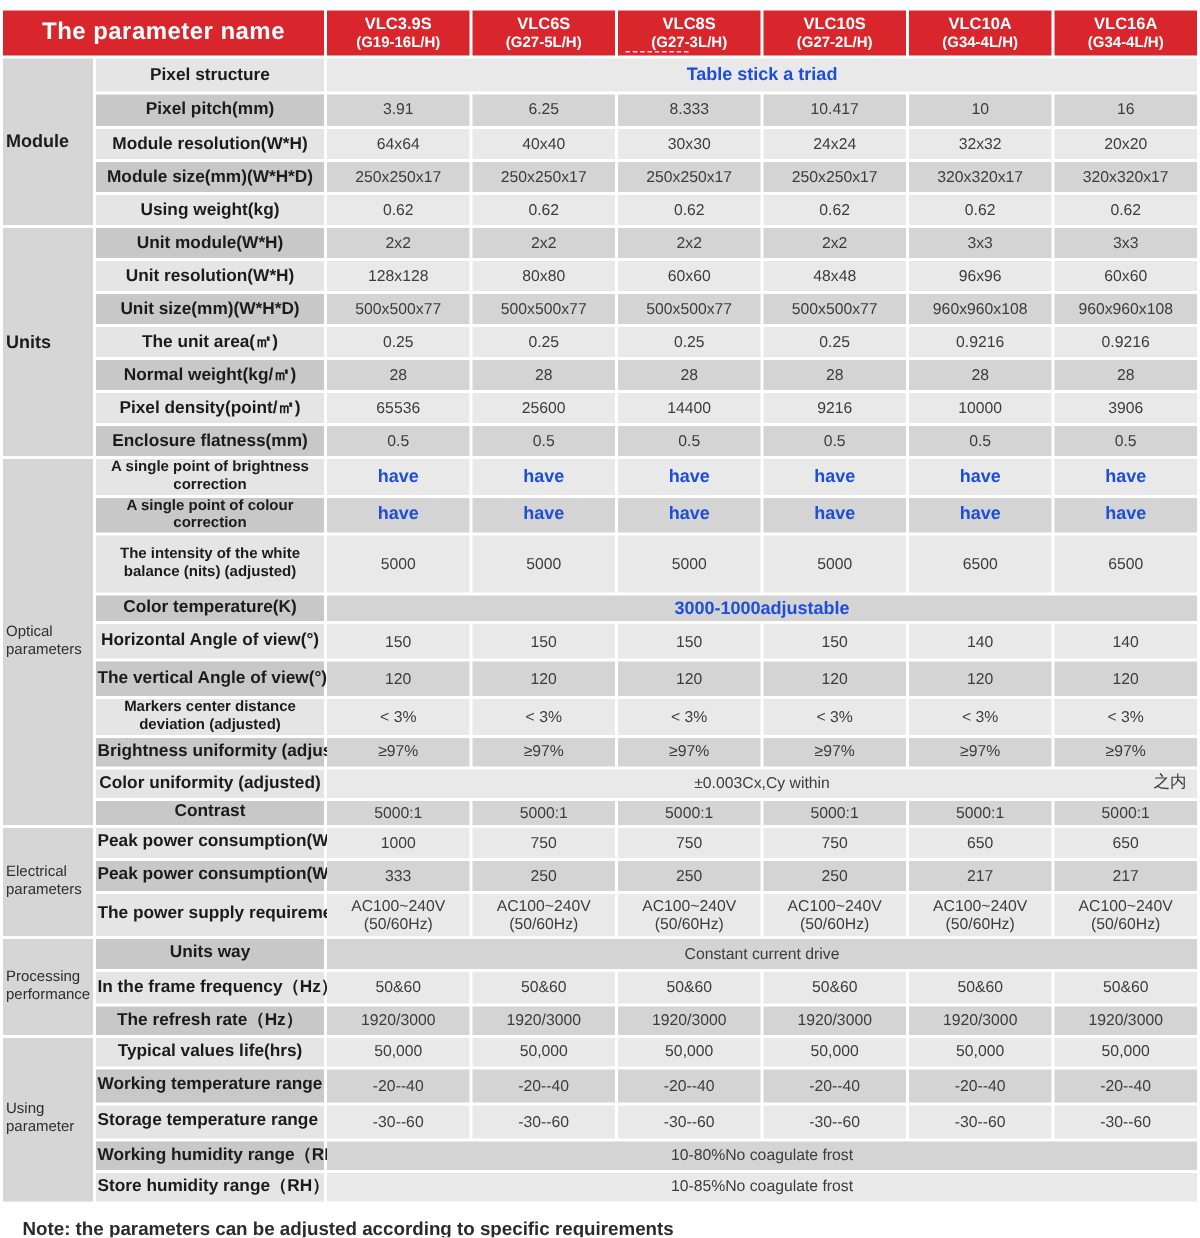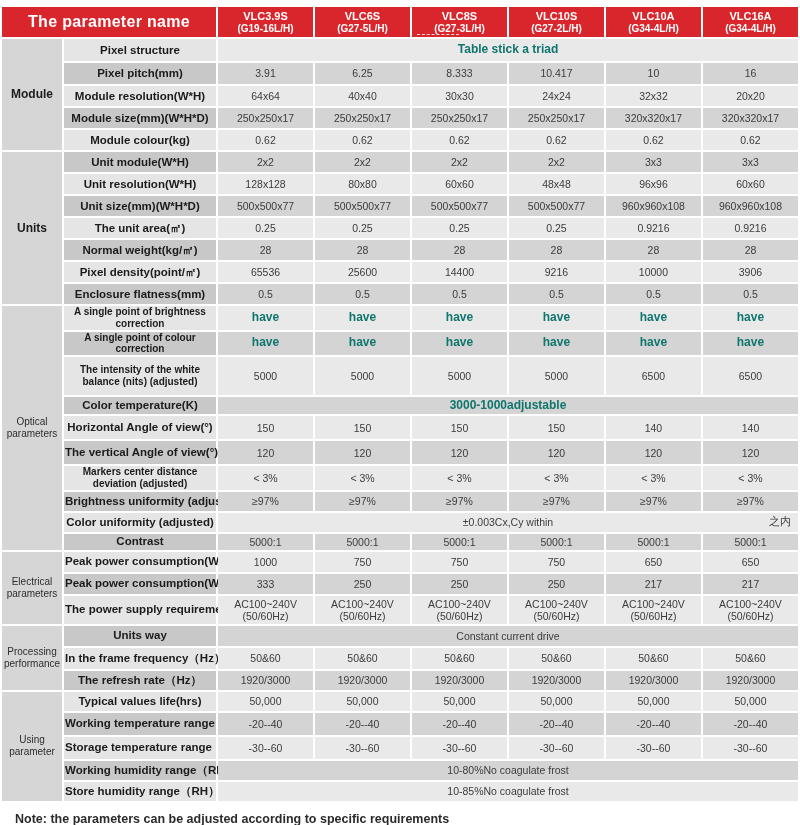--- a/index.html
+++ b/index.html
@@ -19,40 +19,40 @@
   }
   th.title{font-size:16px;letter-spacing:.3px;}
   th.model .m{font-size:11px;line-height:1.2;}
   th.model .s{font-size:10px;font-weight:bold;line-height:1.15;}
   .artifact{
     position:absolute;left:5px;bottom:2px;width:42px;height:0;
     border-bottom:1px dashed rgba(255,255,255,.85);
   }
   
   td.cat{
-    background:#d6d6d6;text-align:center;vertical-align:middle;
+    background:#d6d6d6;vertical-align:middle;
     font-size:10px;color:#2e2e2e;line-height:1.2;padding:0 2px;
   }
   td.cat.cat-bold{font-size:12px;font-weight:bold;color:#1c1c1c;}
   
   td.lab{
     text-align:center;vertical-align:middle;font-weight:bold;color:#1b1b1b;
     font-size:11.5px;line-height:1.1;padding:0 1px;overflow:visible;white-space:nowrap;
   }
   td.lab.small{font-size:10px;line-height:1.18;white-space:normal;}
   td.lab.light{background:#e5e5e5;}
   td.lab.dark{background:#c8c8c8;}
   
   td.val{
     text-align:center;vertical-align:middle;color:#3c3c3c;font-size:10.5px;
     line-height:1.15;white-space:pre-line;position:relative;padding:0 1px;
   }
   td.val.light{background:#e9e9e9;}
   td.val.dark{background:#d4d4d4;}
-  td.val.vbold{font-weight:bold;color:#0f766e;font-size:12px;}
+  td.val.vbold{font-weight:bold;color:#1d4ed8;font-size:12px;}
   .rnote{
     position:absolute;right:7px;top:50%;transform:translateY(-50%);
     font-size:11px;color:#3c3c3c;font-family:"DejaVu Sans",sans-serif;
   }
   .note{
     margin:9px 0 0 15px;font-size:12.5px;font-weight:bold;color:#2b2b2b;
   }
 </style>
 </head>
 <body>
@@ -127,21 +127,21 @@
         <tr style="height: 20px; margin-left: 36px;">
           <td class="lab dark">Module size(mm)(W*H*D)</td>
           <td class="val dark">250x250x17</td>
           <td class="val dark">250x250x17</td>
           <td class="val dark">250x250x17</td>
           <td class="val dark">250x250x17</td>
           <td class="val dark">320x320x17</td>
           <td class="val dark">320x320x17</td>
         </tr>
         <tr style="height: 20px;">
-          <td class="lab light">Module colour(kg)</td>
+          <td class="lab light">Using weight(kg)</td>
           <td class="val light">0.62</td>
           <td class="val light">0.62</td>
           <td class="val light">0.62</td>
           <td class="val light">0.62</td>
           <td class="val light">0.62</td>
           <td class="val light">0.62</td>
         </tr>
         <tr style="height: 20px;">
           <td rowspan="7" class="cat cat-bold">Units</td>
           <td class="lab dark">Unit module(W*H)</td>

